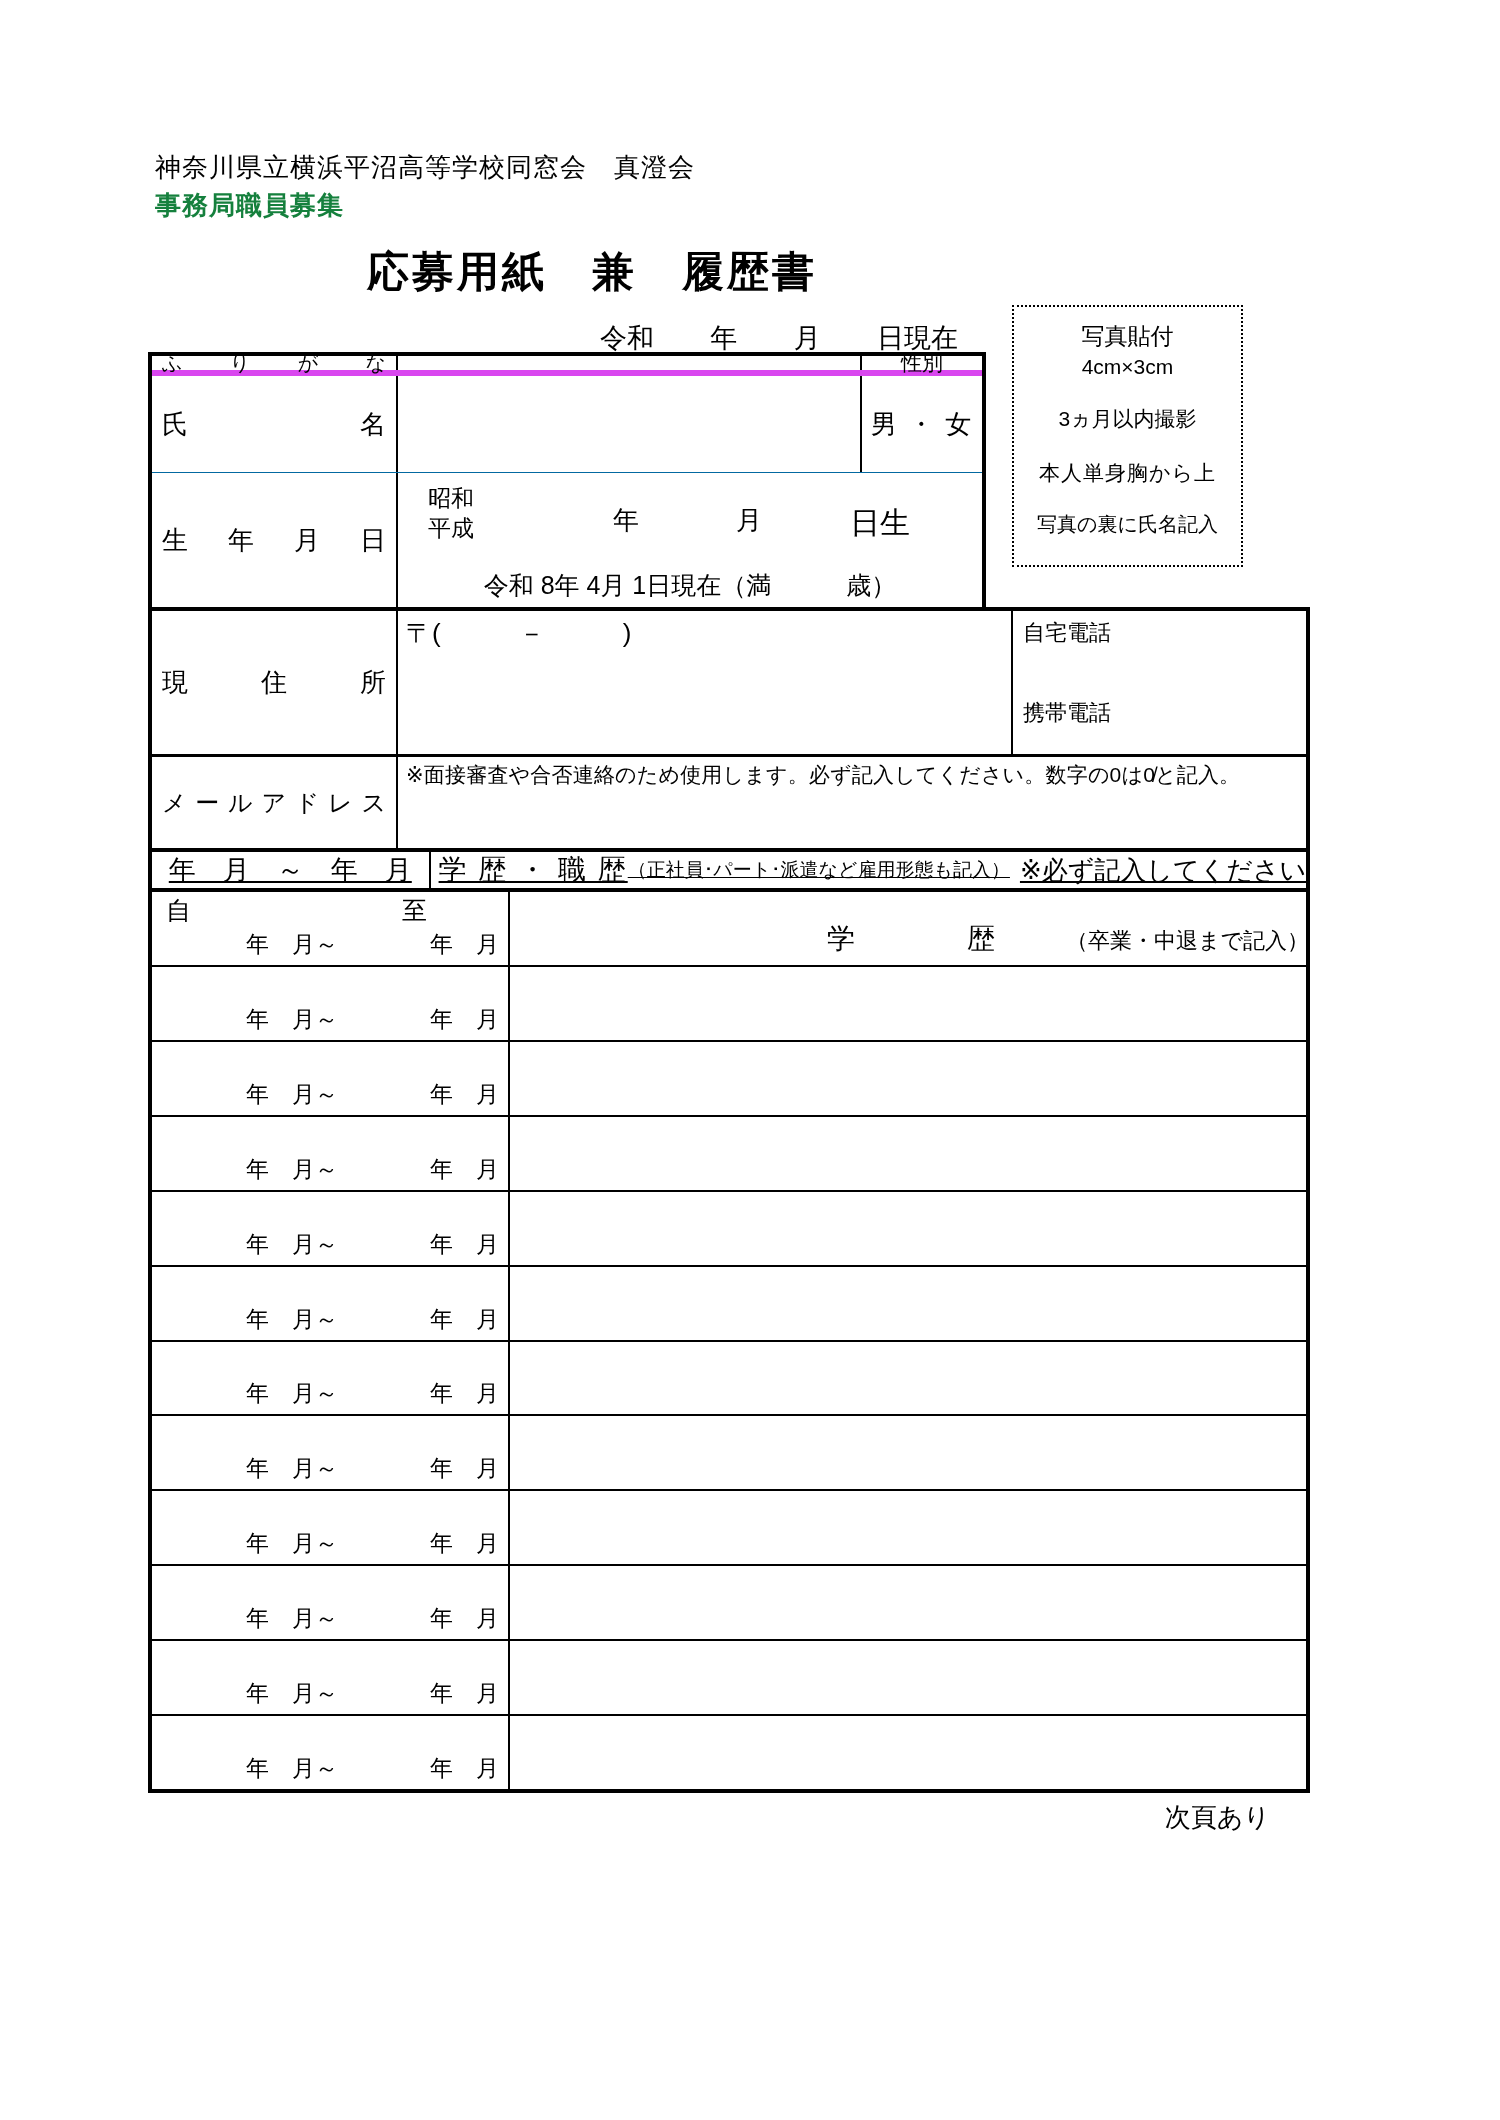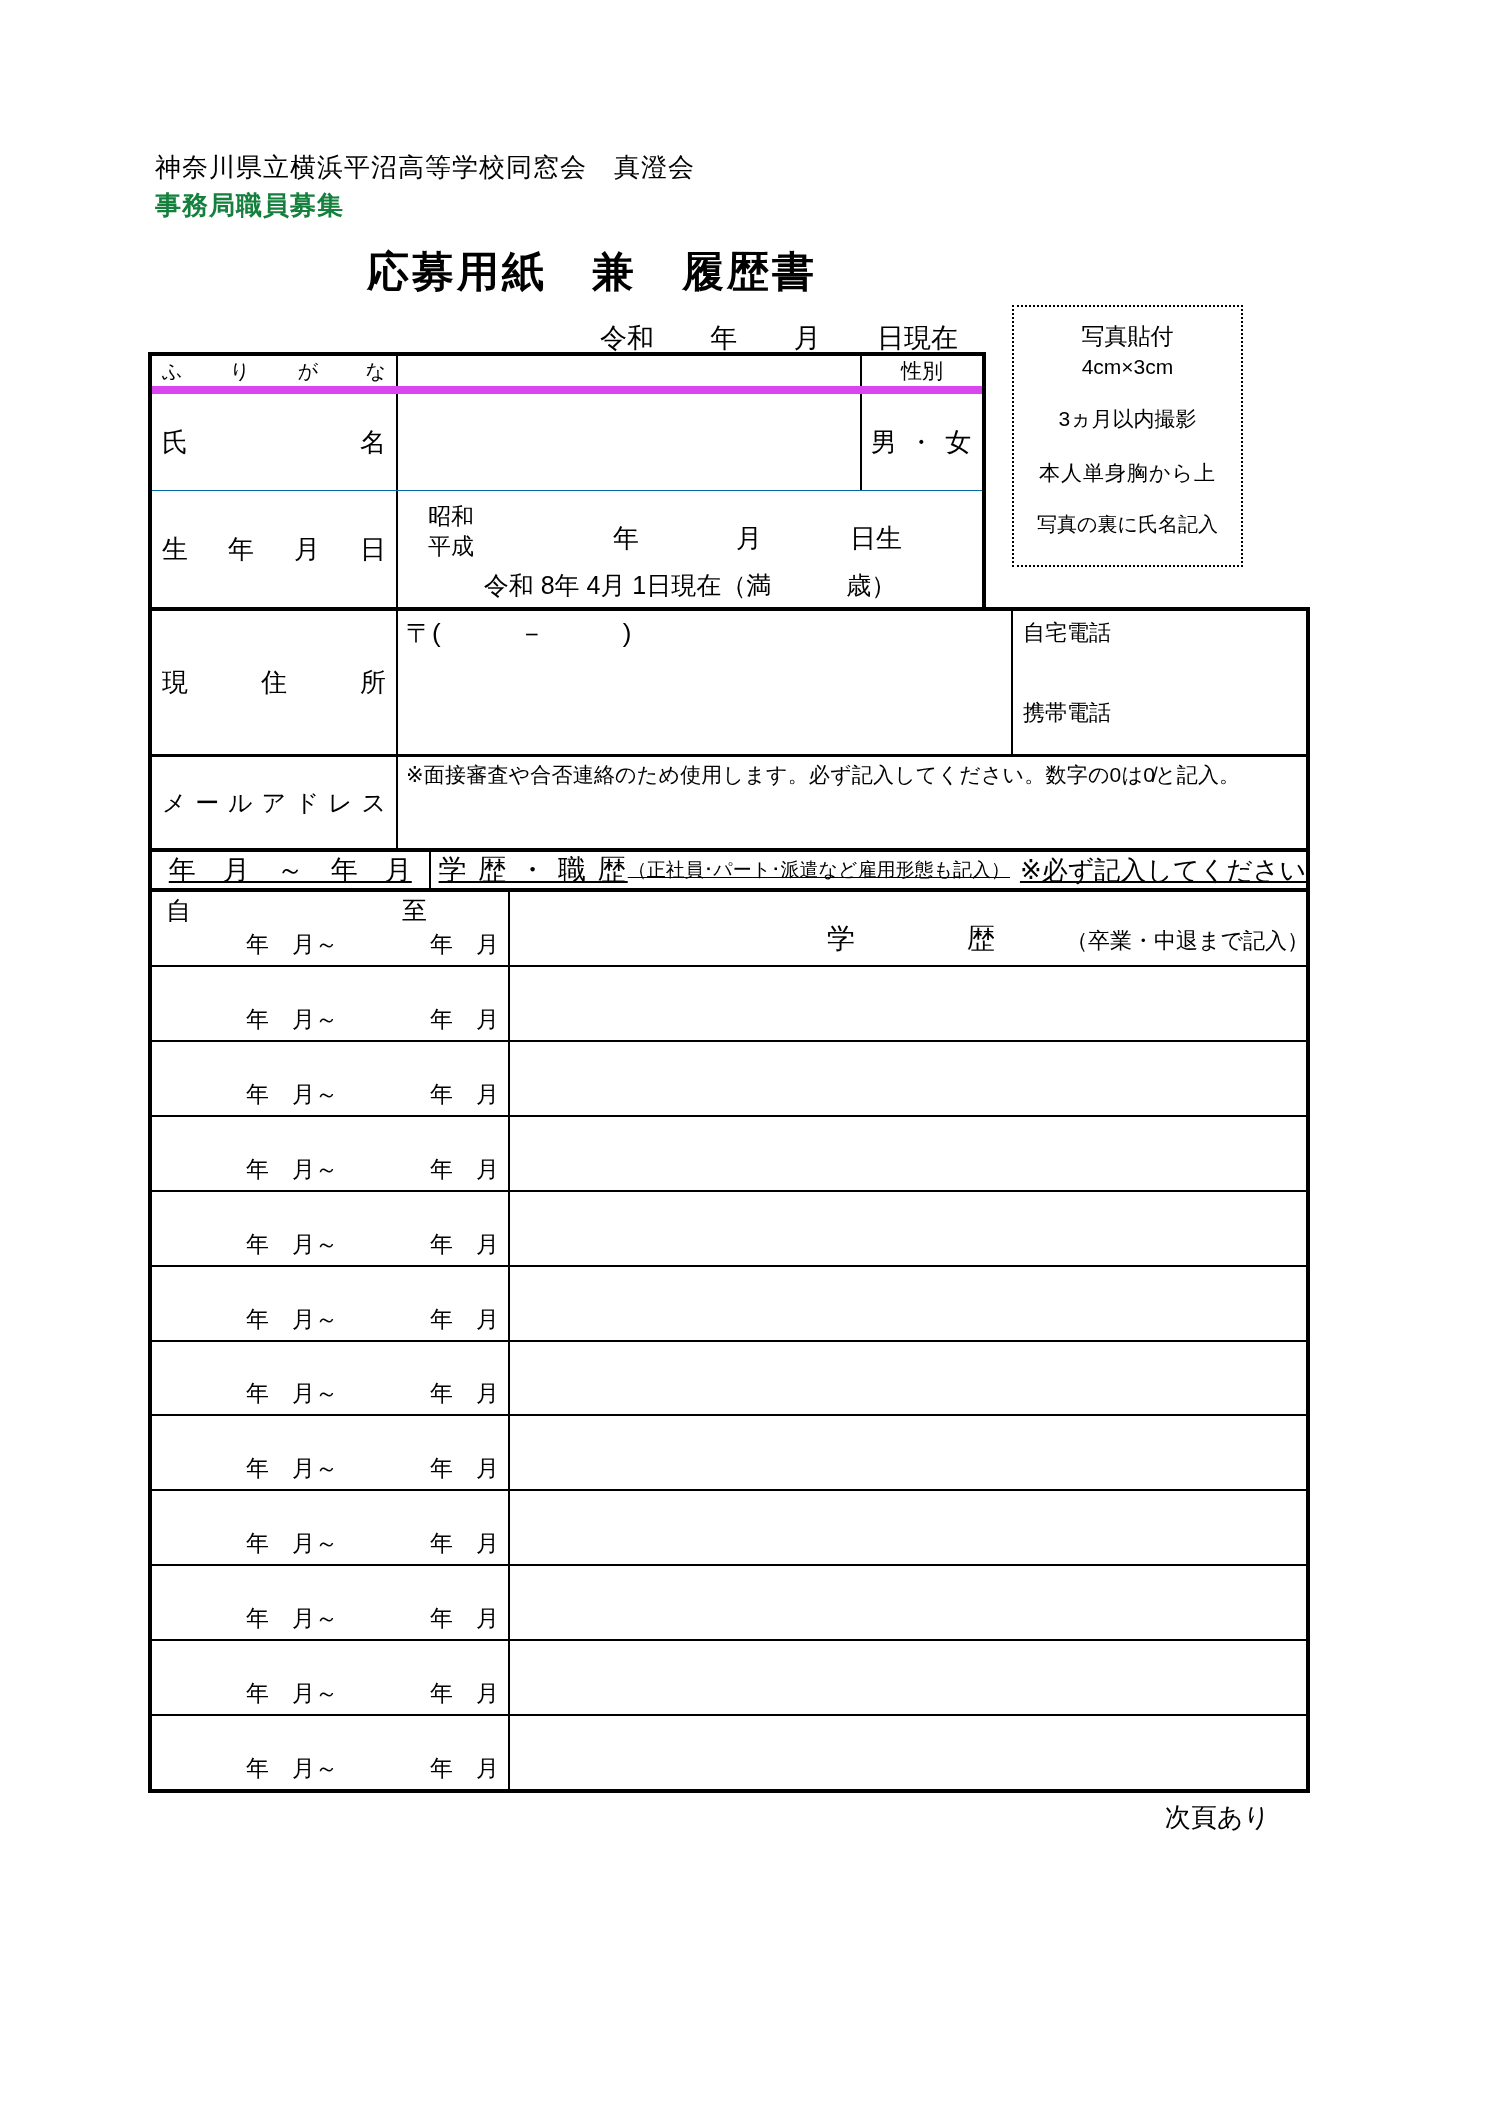--- a/index.html
+++ b/index.html
@@ -38,35 +38,35 @@
   .block1{left:148px;top:352px;width:838px;height:255px;border:4px solid #000;border-bottom:none;display:flex;flex-direction:column;}
   .block2{left:148px;top:607px;width:1162px;height:241px;border:4px solid #000;border-bottom:none;display:flex;flex-direction:column;}
   .block3{left:148px;top:848px;width:1162px;height:945px;border:4px solid #000;display:flex;flex-direction:column;}
   .row{display:flex;box-sizing:border-box;}
   .cell{box-sizing:border-box;position:relative;}
 
   .label-cell{width:246px;border-right:2px solid #000;display:flex;flex-direction:column;justify-content:center;}
   .jlabel{width:100%;box-sizing:border-box;padding:0 10px;text-align:justify;text-align-last:justify;}
 
   
-  .row-furigana{height:38px;border-bottom:8px solid #d946ef;}
+  .row-furigana{height:20px;border-bottom:6px solid #d946ef;}
   .row-name{height:97px;border-bottom:1px solid #0369a1;}
   .row-birth{flex:1;}
   .furigana-label{font-size:20px;}
   .name-label,.birth-label,.addr-label{font-size:26px;}
   .email-label{font-size:24px;}
   .flex1{flex:1;}
   .sex-cell{width:122px;border-left:2px solid #000;display:flex;align-items:center;justify-content:center;}
   .sex-head{font-size:21px;}
   .sex-value{font-size:26px;letter-spacing:2px;}
 
   .birth-era{left:30px;top:10px;font-size:23px;line-height:30px;}
   .birth-y{left:215px;top:30px;font-size:26px;}
   .birth-m{left:338px;top:30px;font-size:26px;}
-  .birth-d{left:452px;top:30px;font-size:26px;}
+  .birth-d{left:452px;top:30px;font-size:30px;}
   .birth-age{left:0;bottom:5px;width:100%;text-align:center;font-size:25px;}
 
   
   .row-address{height:146px;border-bottom:3px solid #000;}
   .row-email{flex:1;}
   .postal{left:8px;top:5px;font-size:26px;}
   .phone-cell{width:295px;border-left:2px solid #000;display:flex;flex-direction:column;padding:7px 0 4px 10px;}
   .phone1{font-size:22px;}
   .phone2{font-size:22px;margin-top:50px;}
   .email-note{left:8px;top:4px;font-size:21px;letter-spacing:0.2px;white-space:nowrap;}

